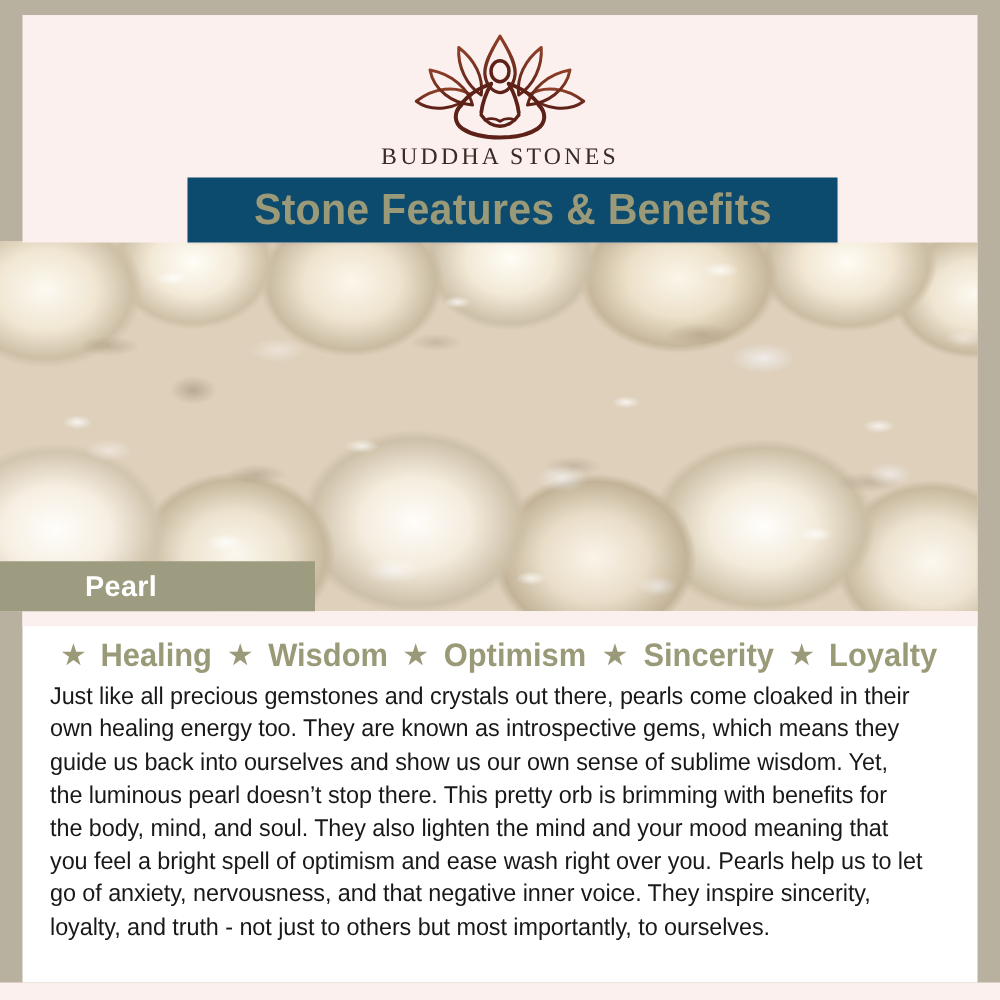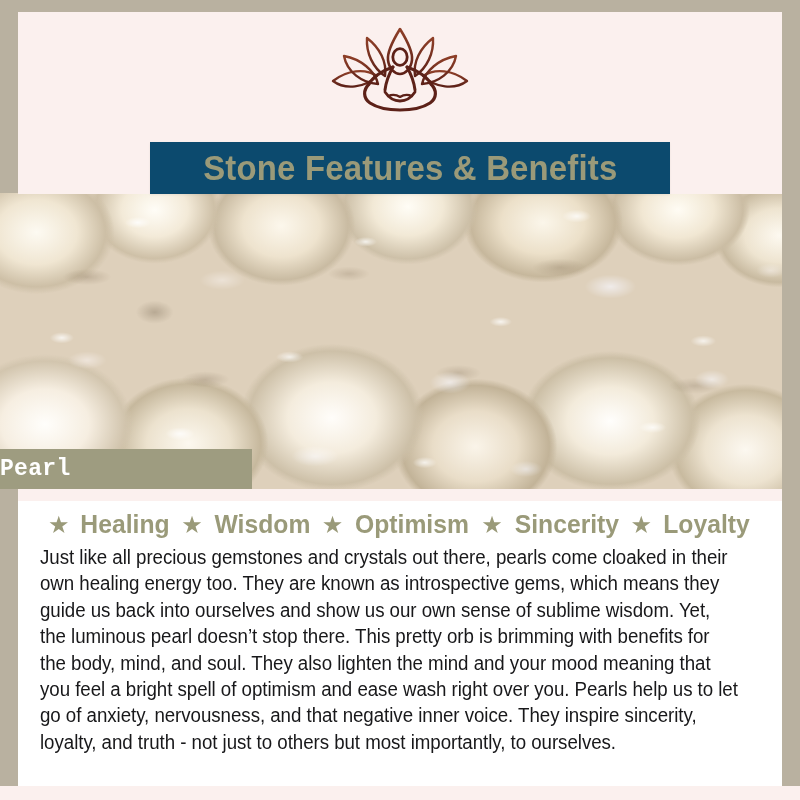--- a/index.html
+++ b/index.html
@@ -193,25 +193,26 @@
     top: 449px;
     width: 252px;
     height: 40px;
     background: #9e9c80;
     display: flex;
     align-items: center;
     z-index: 5;
   }
 
   .pearl-bar span {
+    margin-left: 68px;
     color: #ffffff;
     font-size: 23px;
     font-weight: 700;
     letter-spacing: .3px;
-    font-family: Liberation Mono, monospace;
+    font-family: Liberation Sans, sans-serif;
   }
 
   
   .bottom-card {
     position: absolute;
     left: 18px;
     top: 489px;
     width: 764px;
     height: 297px;
     background: #ffffff;
@@ -352,20 +353,21 @@
         <path d="M68 41 C64 48 61 56 60 64" stroke-width="3"></path>
         <path d="M82 41 C86 48 89 56 90 64" stroke-width="3"></path>
 
         <path d="M44 58 C38 64 38 72 45 77 C54 83 66 84 75 84 C84 84 96 83 105 77 C112 72 112 64 106 58" stroke-width="3.2"></path>
 
         <path d="M60 66 C64 72 70 75 75 75 C80 75 86 72 90 66" stroke-width="2.8"></path>
         <path d="M63 70 C68 68 72 69 75 71 C78 69 82 68 87 70" stroke-width="2.2"></path>
       </g>
     </svg>
 
+    <div class="logo-word">BUDDHA STONES</div>
   </div>
 </div>
 
 <div class="title-band">
   <h1>Stone Features &amp; Benefits</h1>
 </div>
 
 <div class="photo-band">
   <div class="pearl-photo">
     <div class="pearl-layer p-base"></div>

